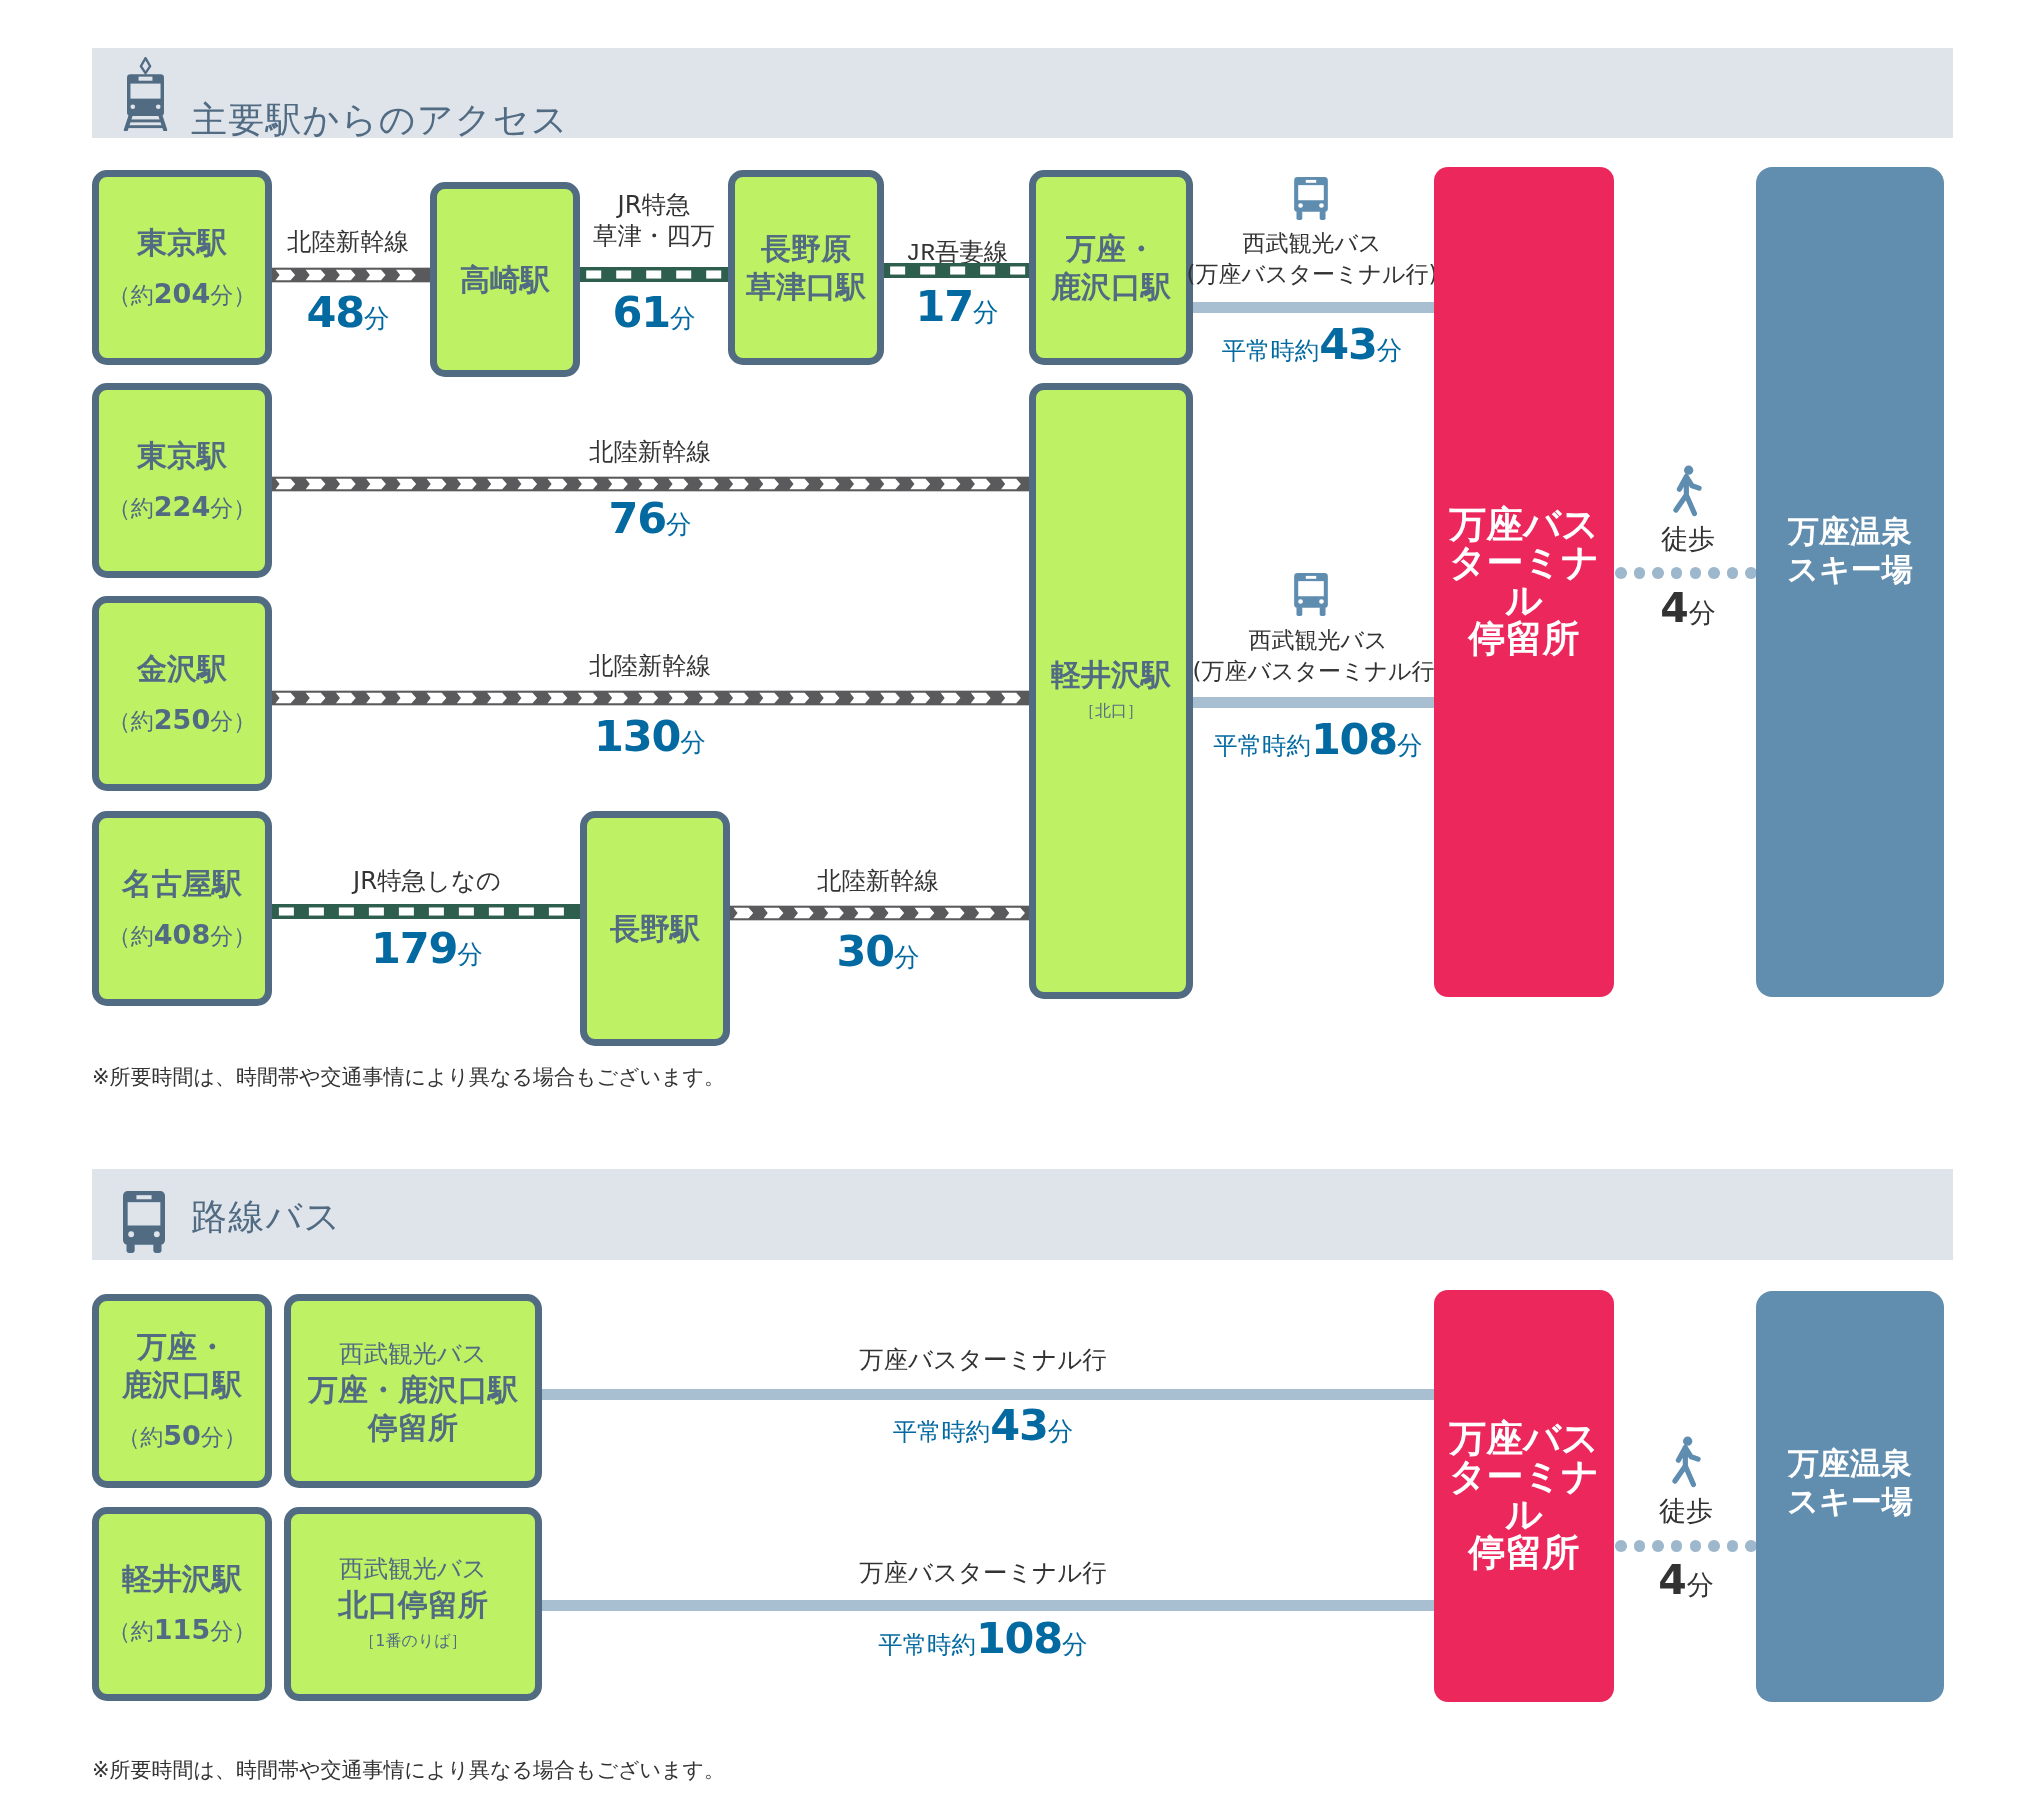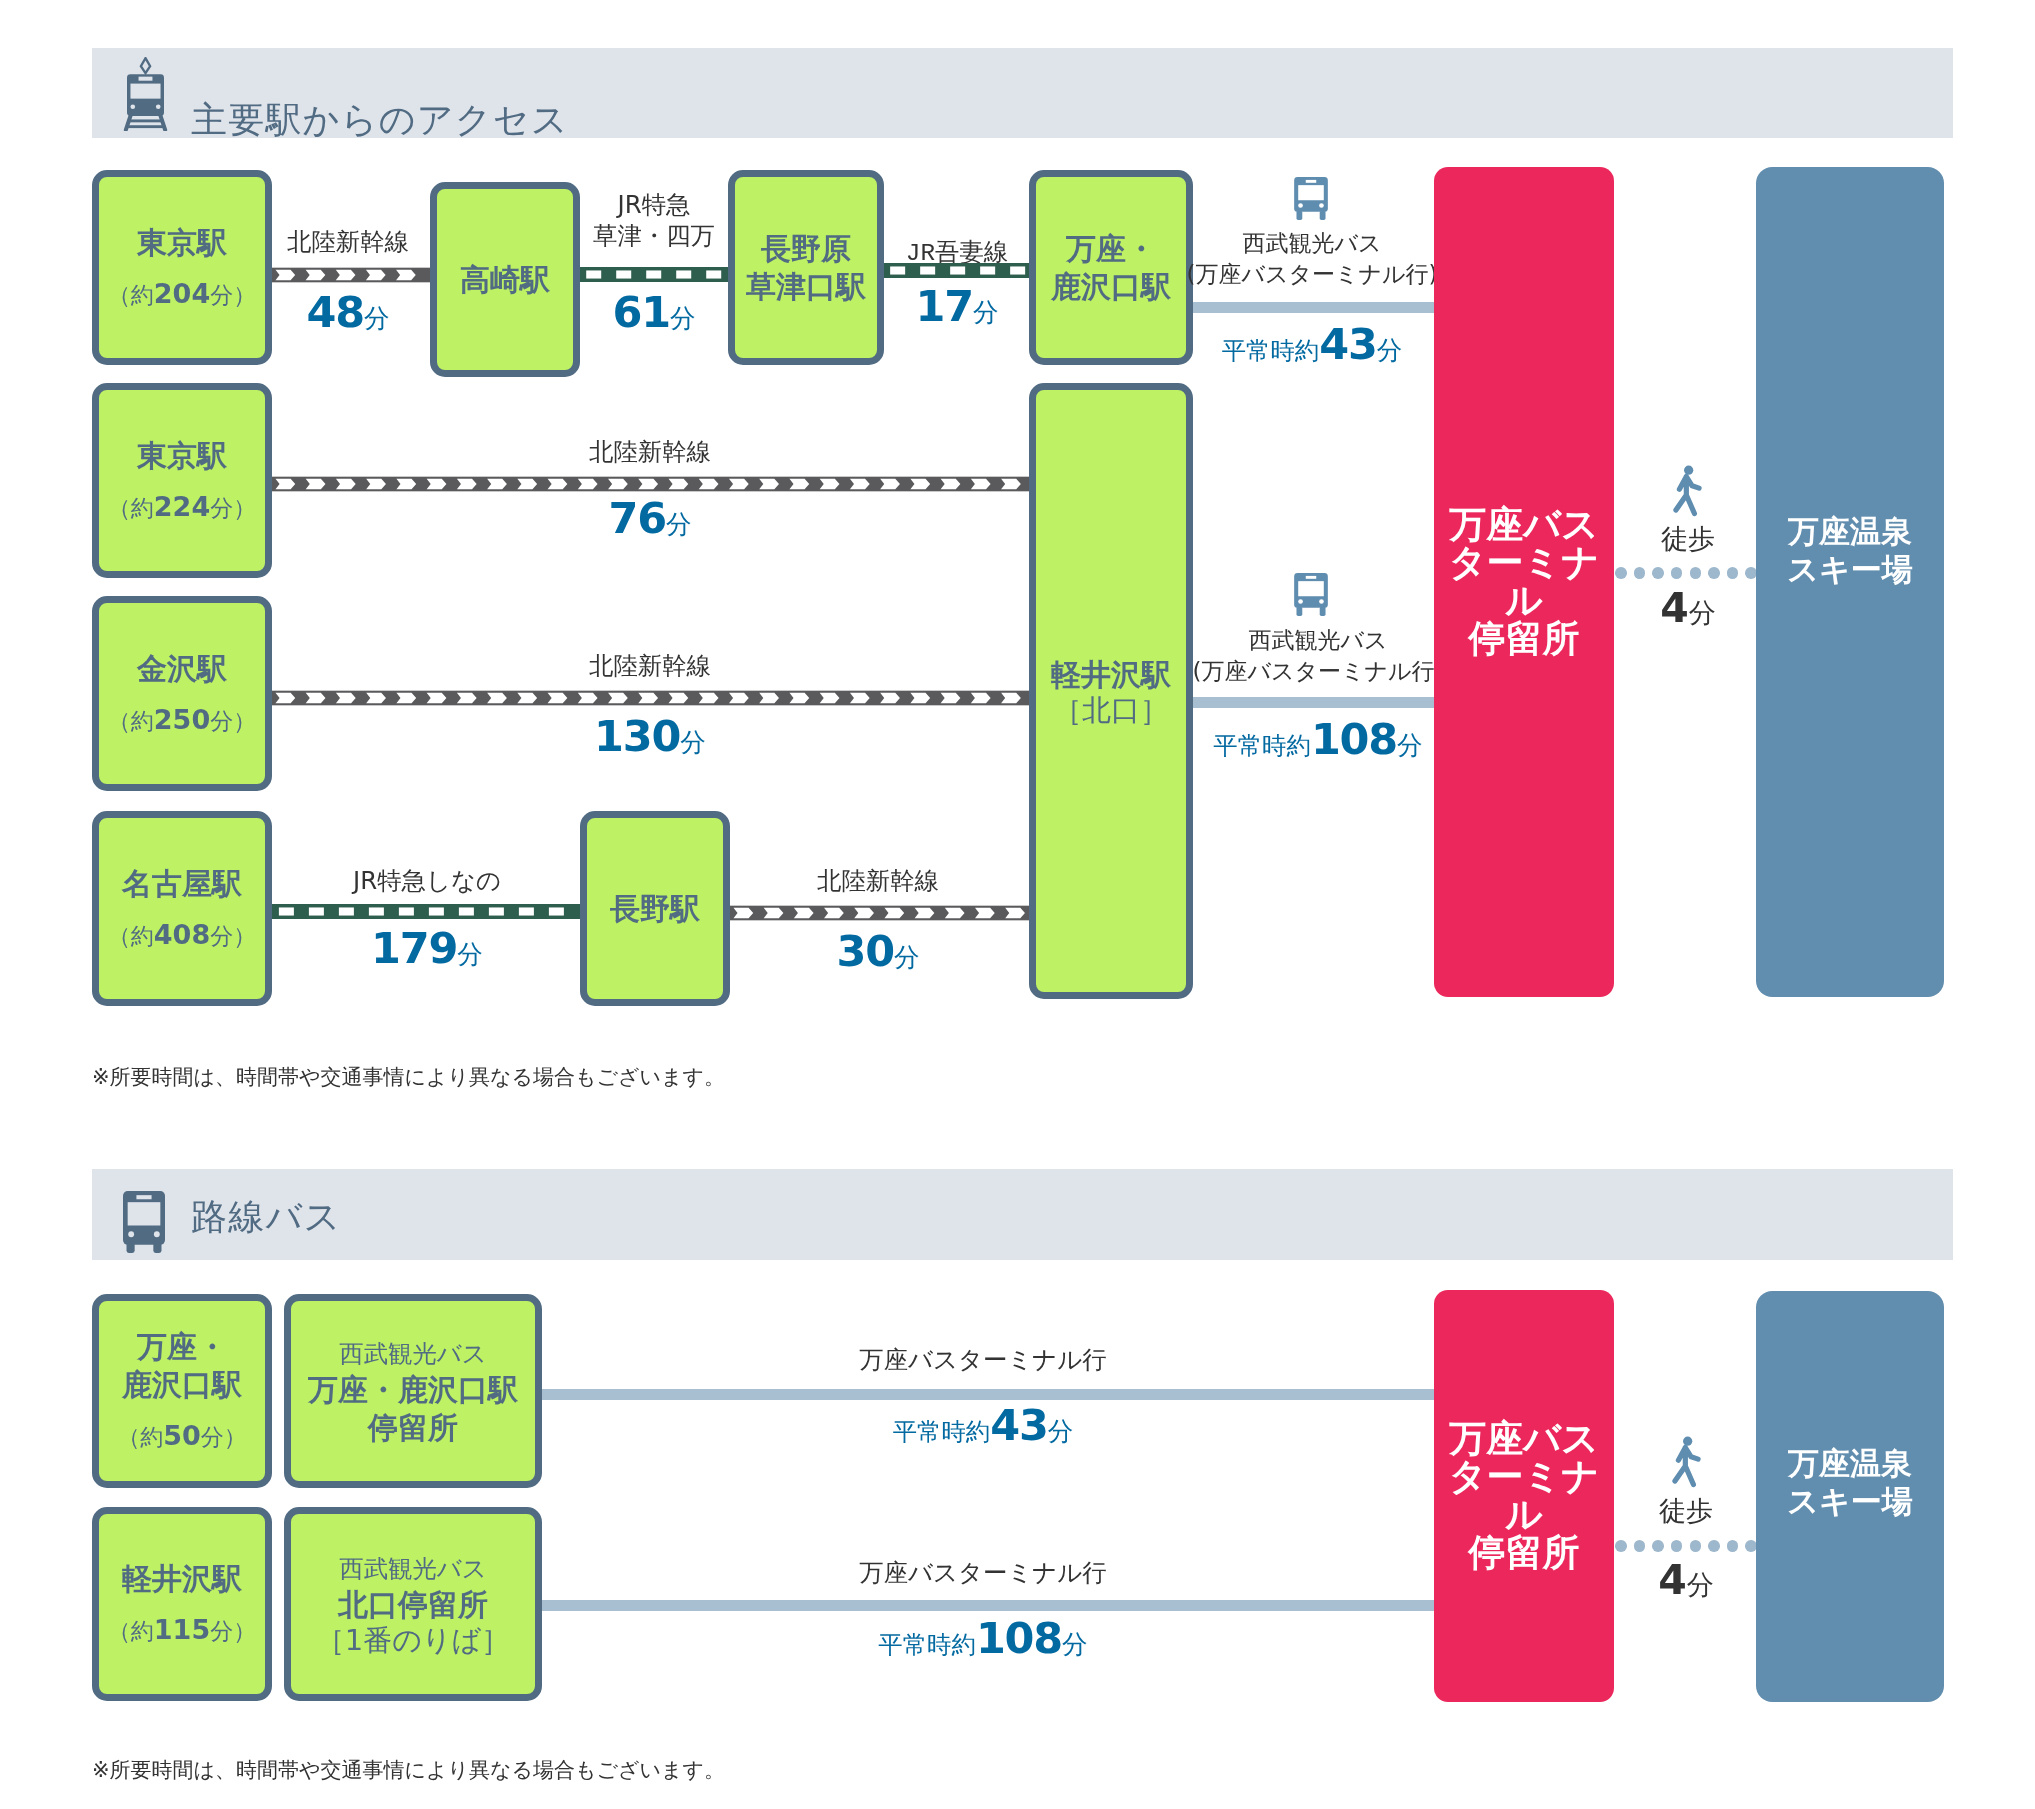--- a/index.html
+++ b/index.html
@@ -9,21 +9,21 @@
   .section-header { position:absolute; left:92px; width:1861px; background:#dfe4eb; }
   .section-title { position:absolute; color:#516b83; font-size:36px; letter-spacing:1.2px; white-space:nowrap; }
   .hdr-icon { position:absolute; }
   .station { position:absolute; box-sizing:border-box; border:7px solid #516b83; border-radius:15px;
              background:#bef264; display:flex; flex-direction:column; align-items:center; justify-content:center;
              color:#516b83; text-align:center; }
   .st-name { font-size:30px; line-height:38px; font-weight:bold; white-space:nowrap; }
   .st-sub { font-size:23px; line-height:34px; white-space:nowrap;margin-top:15px; }
   .st-sub b { font-size:27px; }
   .st-small { font-size:24.4px; line-height:35px; white-space:nowrap; }
-  .st-bracket { font-size:29px; line-height:33px; white-space:nowrap; }
+  .st-bracket { font-size:16px; line-height:33px; white-space:nowrap; }
   .line-label { position:absolute; color:#333; font-size:24.4px; line-height:31px; text-align:center; white-space:nowrap; transform:translateX(-50%); }
   .time { position:absolute; color:#0369a1; text-align:center; white-space:nowrap; transform:translateX(-50%); font-size:24.4px; }
   .time .num { font-size:43px; font-weight:bold; letter-spacing:-1.2px; }
   .time .unit { font-size:25.6px; }
   .shinkansen { position:absolute; height:14px; background:#5a5a5c;
      border-top:1.7px solid #c9c9c9; border-bottom:1.7px solid #c9c9c9; box-sizing:content-box; overflow:hidden; }
   .shinkansen svg { position:absolute; left:0; top:0; }
   .jr { position:absolute; height:15px; background:#2e5e4e; overflow:hidden; }
   .bus-line { position:absolute; height:10.5px; background:#a8bfd1; }
   .dest-red { position:absolute; background:#ec275c; border-radius:14px; color:#fff;
@@ -206,21 +206,21 @@
       <rect x="166" y="6" width="26" height="14" fill="#fff"></rect>
       <rect x="218" y="6" width="26" height="14" fill="#fff"></rect>
       <rect x="270" y="6" width="26" height="14" fill="#fff"></rect>
       <rect x="322" y="6" width="26" height="14" fill="#fff"></rect>
       <rect x="374" y="6" width="26" height="14" fill="#fff"></rect>
       <rect x="426" y="6" width="26" height="14" fill="#fff"></rect>
       <rect x="478" y="6" width="26" height="14" fill="#fff"></rect>
     </svg></div>
 <div class="time" style="left:427px;top:923px;"><span class="num">179</span><span class="unit">分</span></div>
 
-<div class="station" style="left:580px;top:811px;width:150px;height:195px;">
+<div class="station" style="left:580px;top:811px;width:150px;height:235px;">
   <div class="st-name">長野駅</div>
 </div>
 <div class="line-label" style="left:878px;top:865px;">北陸新幹線</div>
 <div class="shinkansen" style="left:730px;top:905px;width:299px;">
     <svg width="299" height="14" viewBox="0 0 515 24">
       <path d="M6 3 L32 3 L40 12 L32 21 L6 21 L13 12 Z" fill="#fff"></path>
       <path d="M58 3 L84 3 L92 12 L84 21 L58 21 L65 12 Z" fill="#fff"></path>
       <path d="M110 3 L136 3 L144 12 L136 21 L110 21 L117 12 Z" fill="#fff"></path>
       <path d="M162 3 L188 3 L196 12 L188 21 L162 21 L169 12 Z" fill="#fff"></path>
       <path d="M214 3 L240 3 L248 12 L240 21 L214 21 L221 12 Z" fill="#fff"></path>

